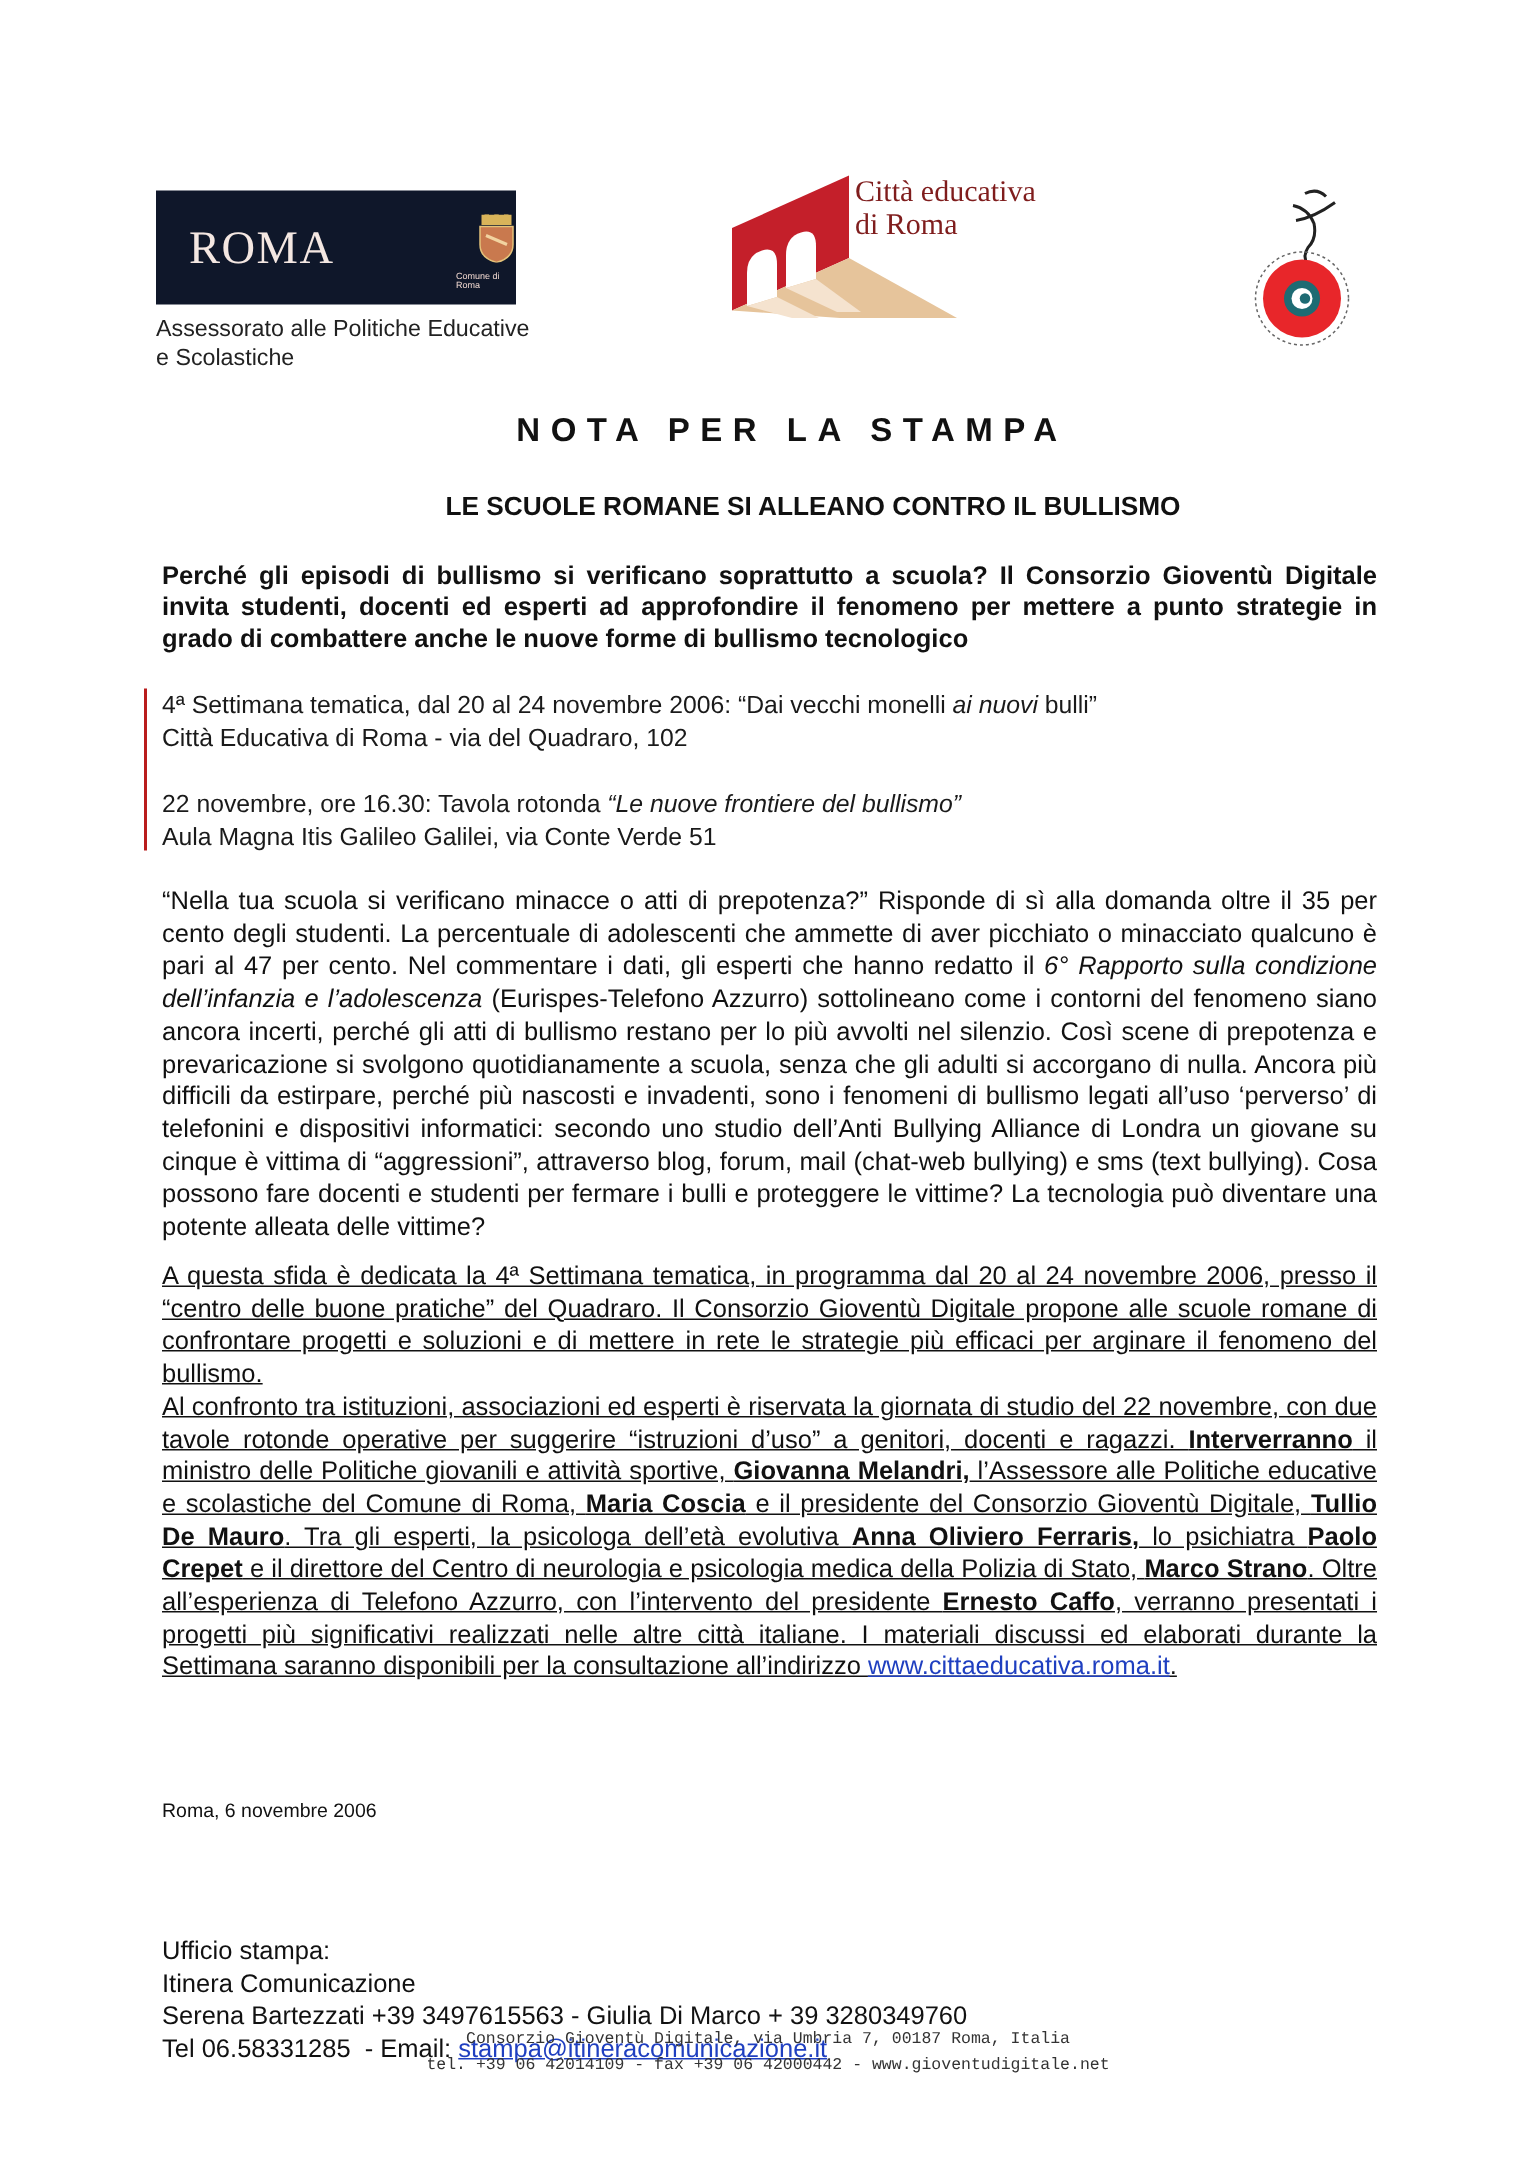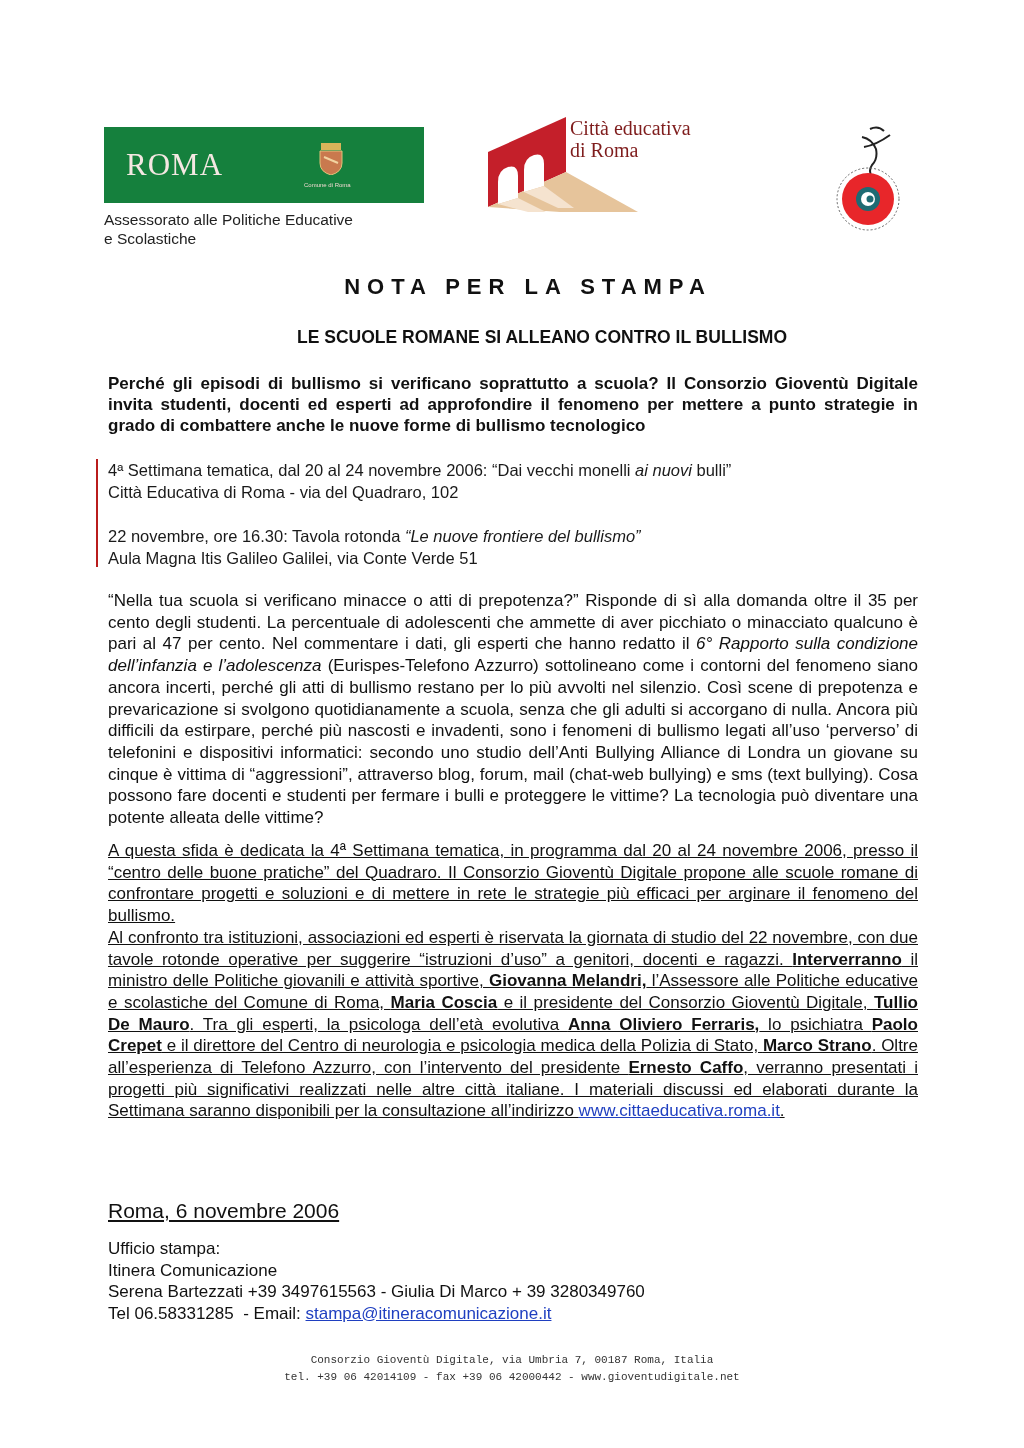--- a/index.html
+++ b/index.html
@@ -2,21 +2,21 @@
 <html><head>
 <meta charset="utf-8">
 <style>
   html, body { margin: 0; padding: 0; background: #ffffff; }
   body { width: 1024px; height: 1448px; position: relative; overflow: hidden; color: #111; }
   .sans { font-family: "Liberation Sans", sans-serif; }
   .narrow { font-family: "Liberation Sans", sans-serif; }
   .mono { font-family: "Liberation Mono", monospace; }
 
   
-  .roma-logo { position: absolute; left: 104px; top: 127px; width: 320px; height: 76px; background: #15803d; }
+  .roma-logo { position: absolute; left: 104px; top: 127px; width: 240px; height: 76px; background: #0f172a; }
   .roma-logo .roma-word { position: absolute; left: 22px; top: 20px; font-family: "Liberation Serif", serif; font-size: 31px; color: #f4e7e2; letter-spacing: 1px; }
   .roma-logo .crest { position: absolute; left: 214px; top: 16px; width: 26px; height: 32px; }
   .roma-logo .comune { position: absolute; left: 200px; top: 55px; font-family: "Liberation Sans", sans-serif; font-size: 6px; color: #f0d8d0; }
   .assessorato { position: absolute; left: 104px; top: 210px; font-size: 15.5px; line-height: 19px; color: #222; }
 
   .citta-logo { position: absolute; left: 488px; top: 112px; width: 240px; height: 100px; }
   .citta-text { position: absolute; left: 570px; top: 117px; font-family: "Liberation Serif", serif; font-size: 20px; line-height: 22px; color: #7f1d1d; }
 
   .consorzio-logo { position: absolute; left: 832px; top: 125px; width: 70px; height: 106px; }
 
@@ -31,22 +31,22 @@
   .event-box p { margin: 0; }
   .event-box .gap { height: 22px; }
 
   
   .body-text { position: absolute; left: 108px; width: 810px; font-size: 17px; line-height: 21.7px; text-align: justify; color: #111; }
   .body-text p { margin: 0; }
   .p1 { top: 590px; }
   .p2 { top: 840px; text-decoration: underline; }
   .link { color: #1f3fc0; text-decoration: underline; }
 
-  .dateline { position: absolute; left: 108px; top: 1199px; font-size: 21px; color: #111; text-decoration: underline; }
-  .contacts { position: absolute; left: 108px; top: 1238px; font-size: 17px; line-height: 21.5px; color: #111; }
+  .dateline { position: absolute; left: 108px; top: 1199px; font-size: 13px; color: #111; }
+  .contacts { position: absolute; left: 108px; top: 1290px; font-size: 17px; line-height: 21.5px; color: #111; }
   .contacts div { white-space: pre; }
 
   .footer { position: absolute; left: 0; width: 1024px; top: 1352px; text-align: center; font-size: 11px; line-height: 17px; color: #333; }
   .footer div { white-space: pre; }
 </style>
 </head>
 <body>
 
 <div class="roma-logo">
   <span class="roma-word">ROMA</span>

